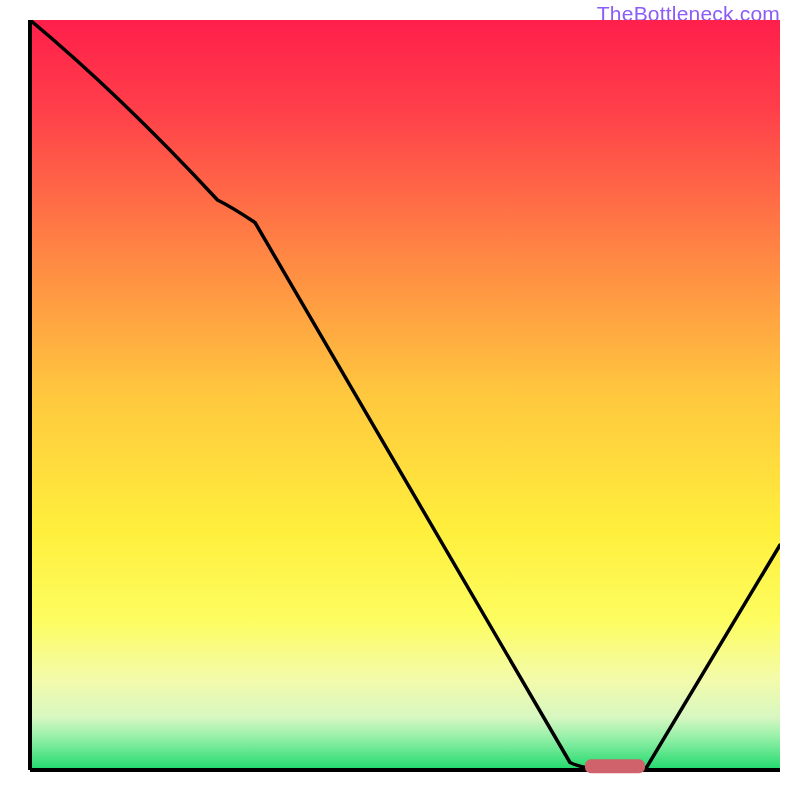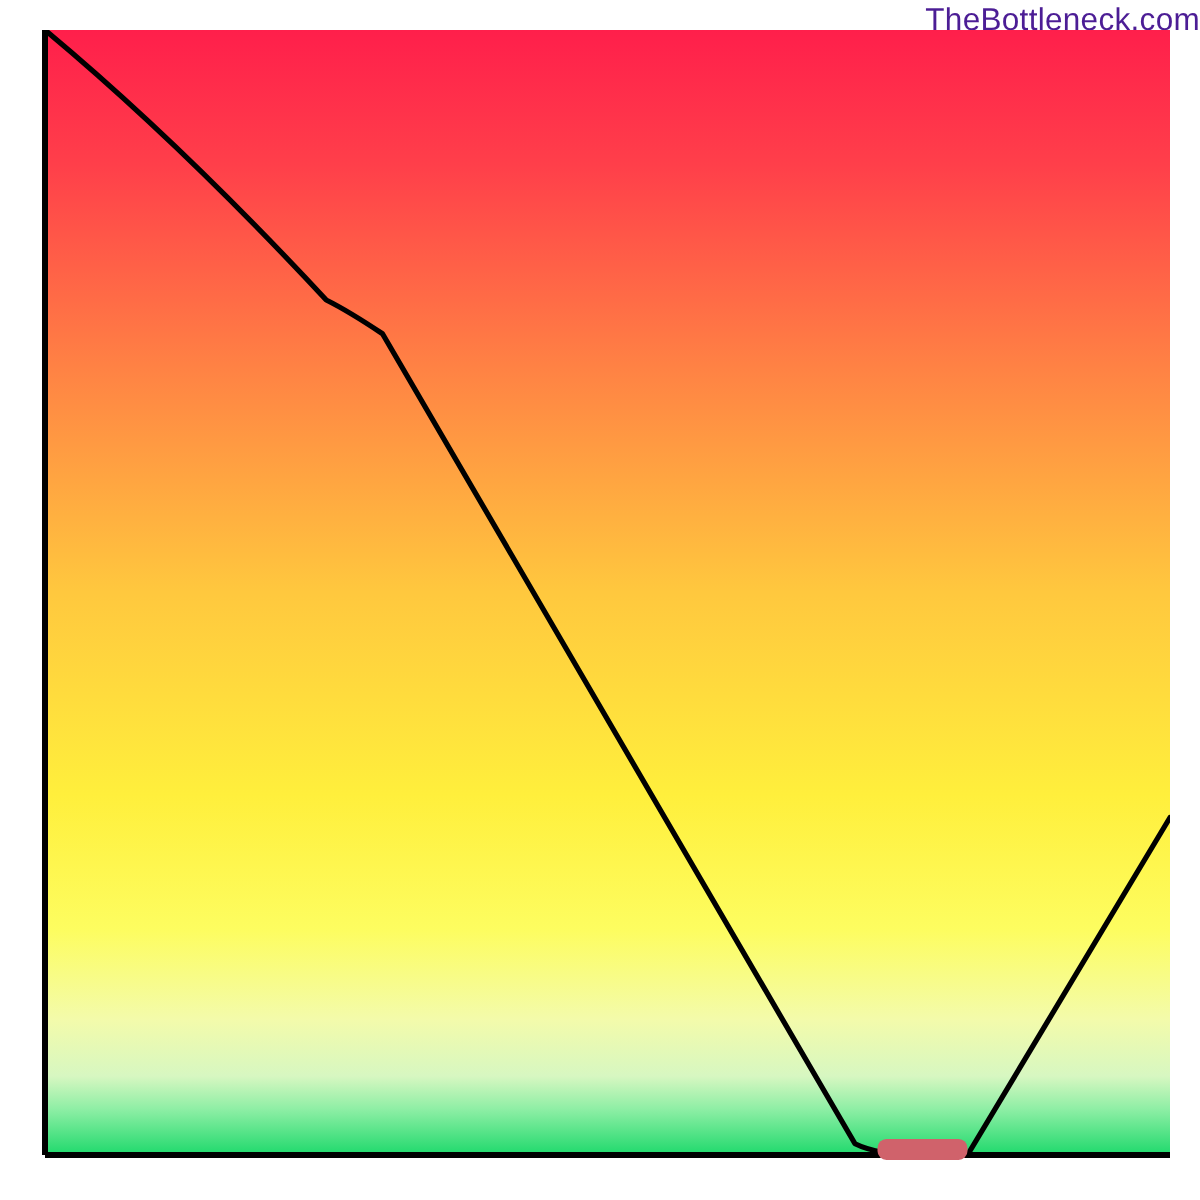--- a/index.html
+++ b/index.html
@@ -6,22 +6,22 @@
     margin: 0;
     padding: 0;
     width: 800px;
     height: 800px;
     background: #ffffff;
     font-family: Arial, Helvetica, sans-serif;
   }
   .watermark {
     position: absolute;
     top: 2px;
-    right: 0;
-    color: #4c1d95;
+    right: 20px;
+    color: #8b5cf6;
     font-size: 21px;
     font-weight: 400;
     letter-spacing: 0.2px;
   }
   .frame {
     position: absolute;
     top: 20px;
     left: 20px;
     width: 760px;
     height: 760px;

